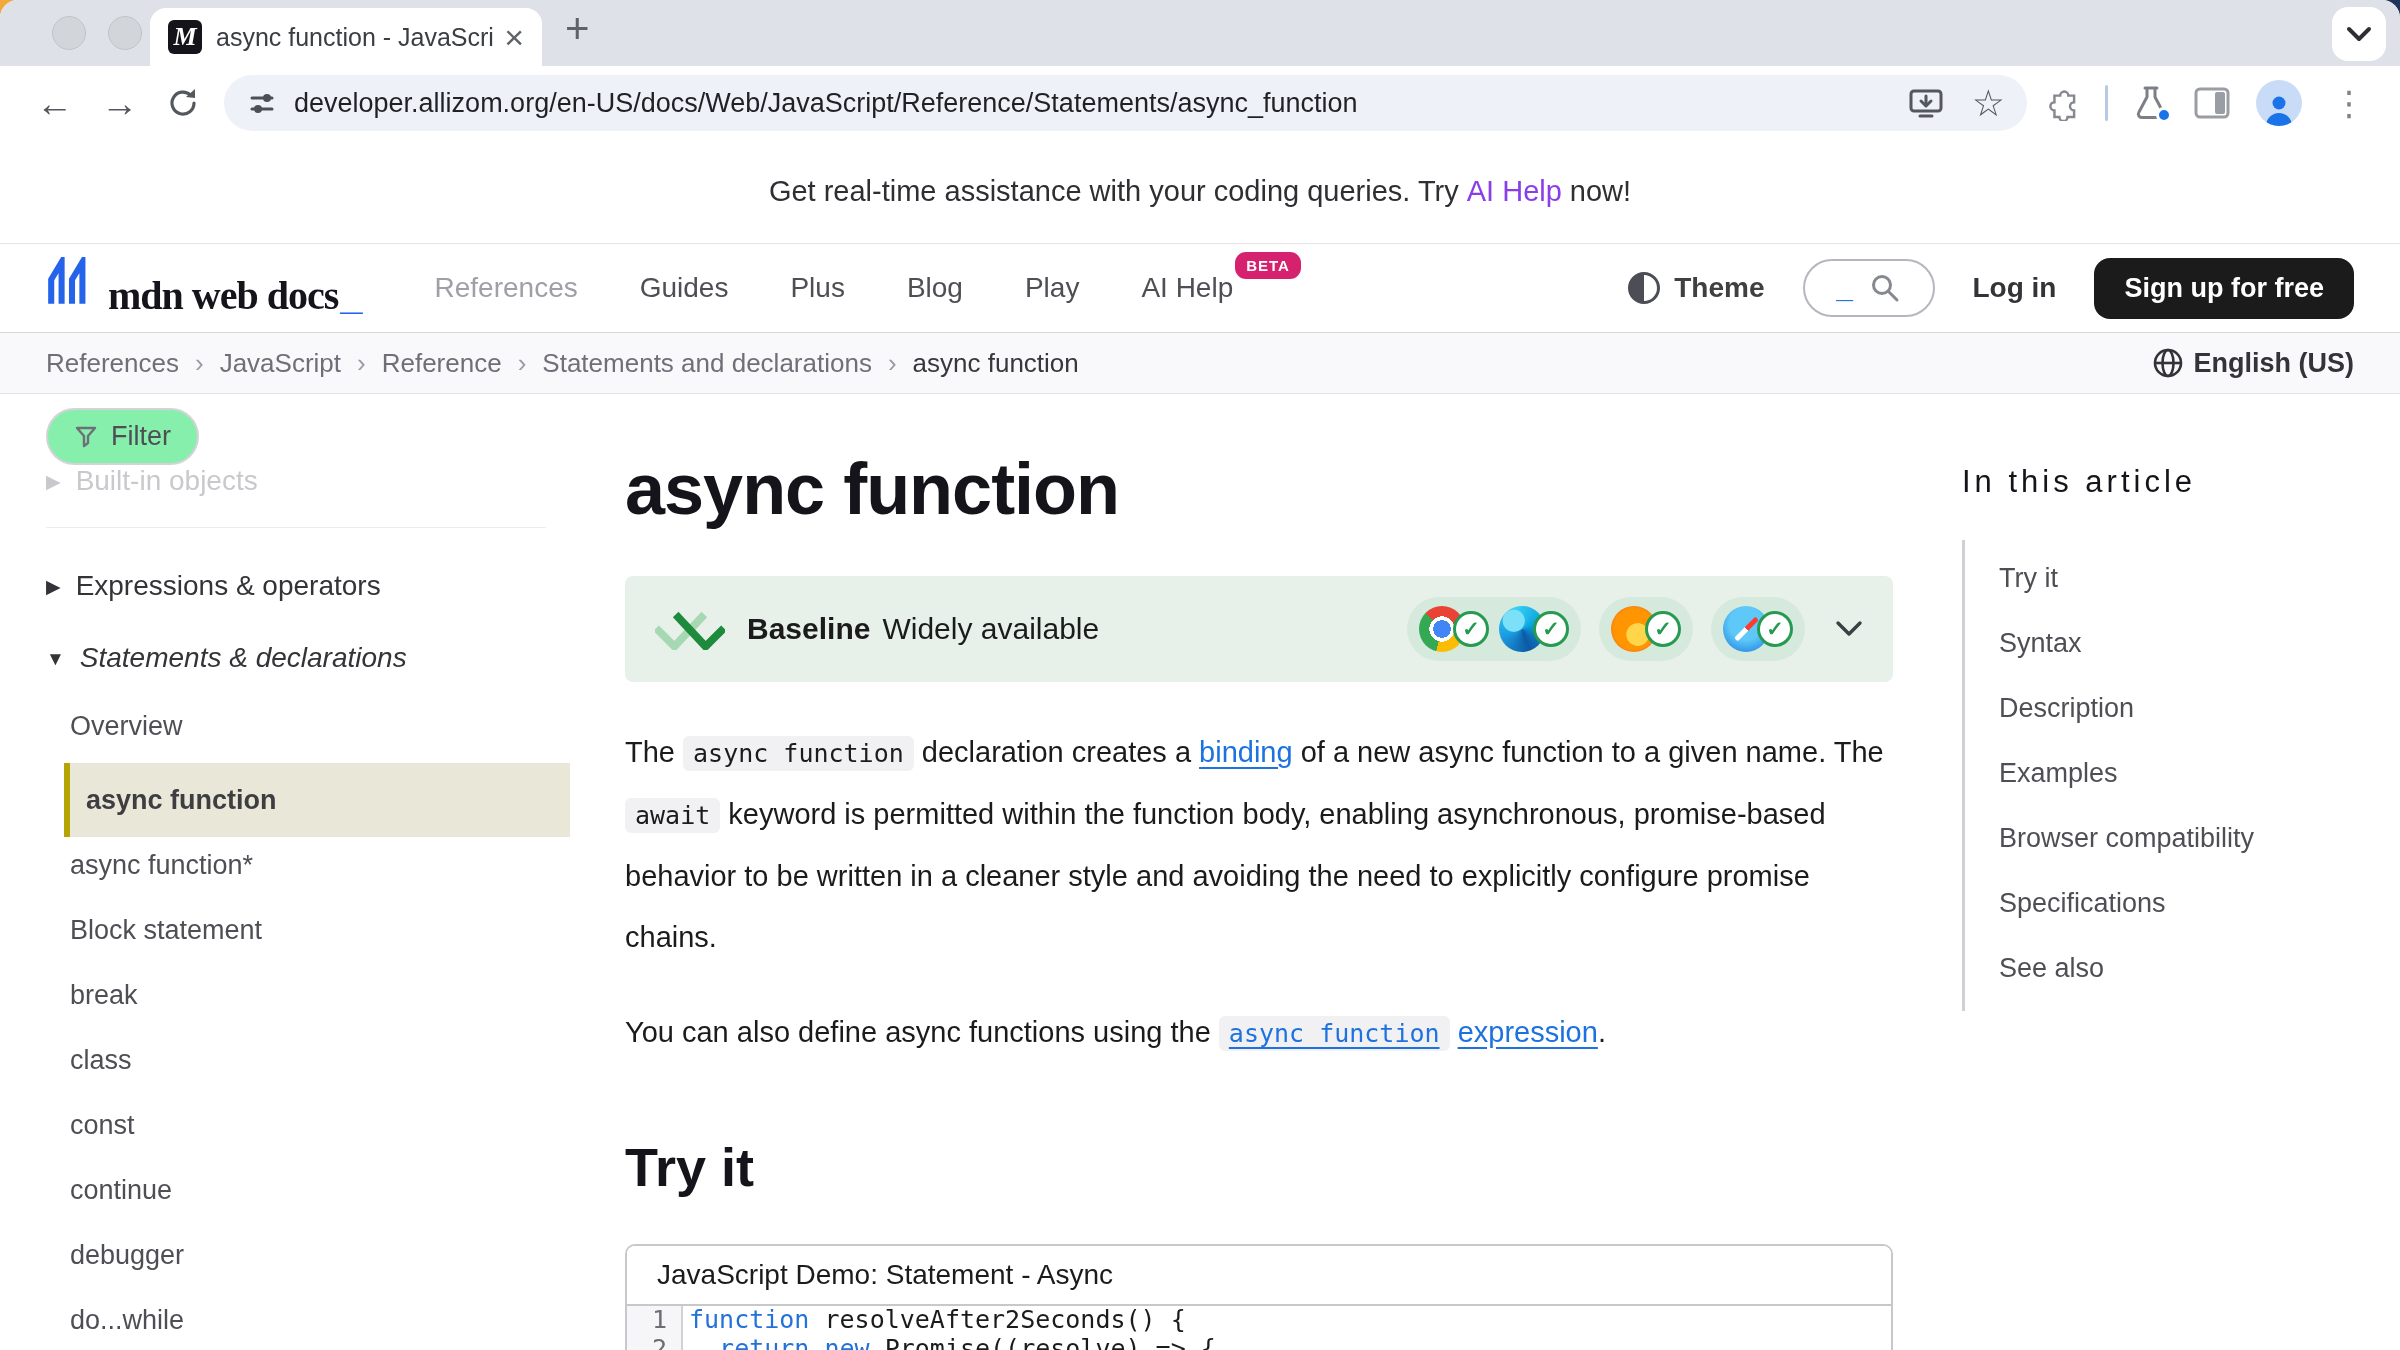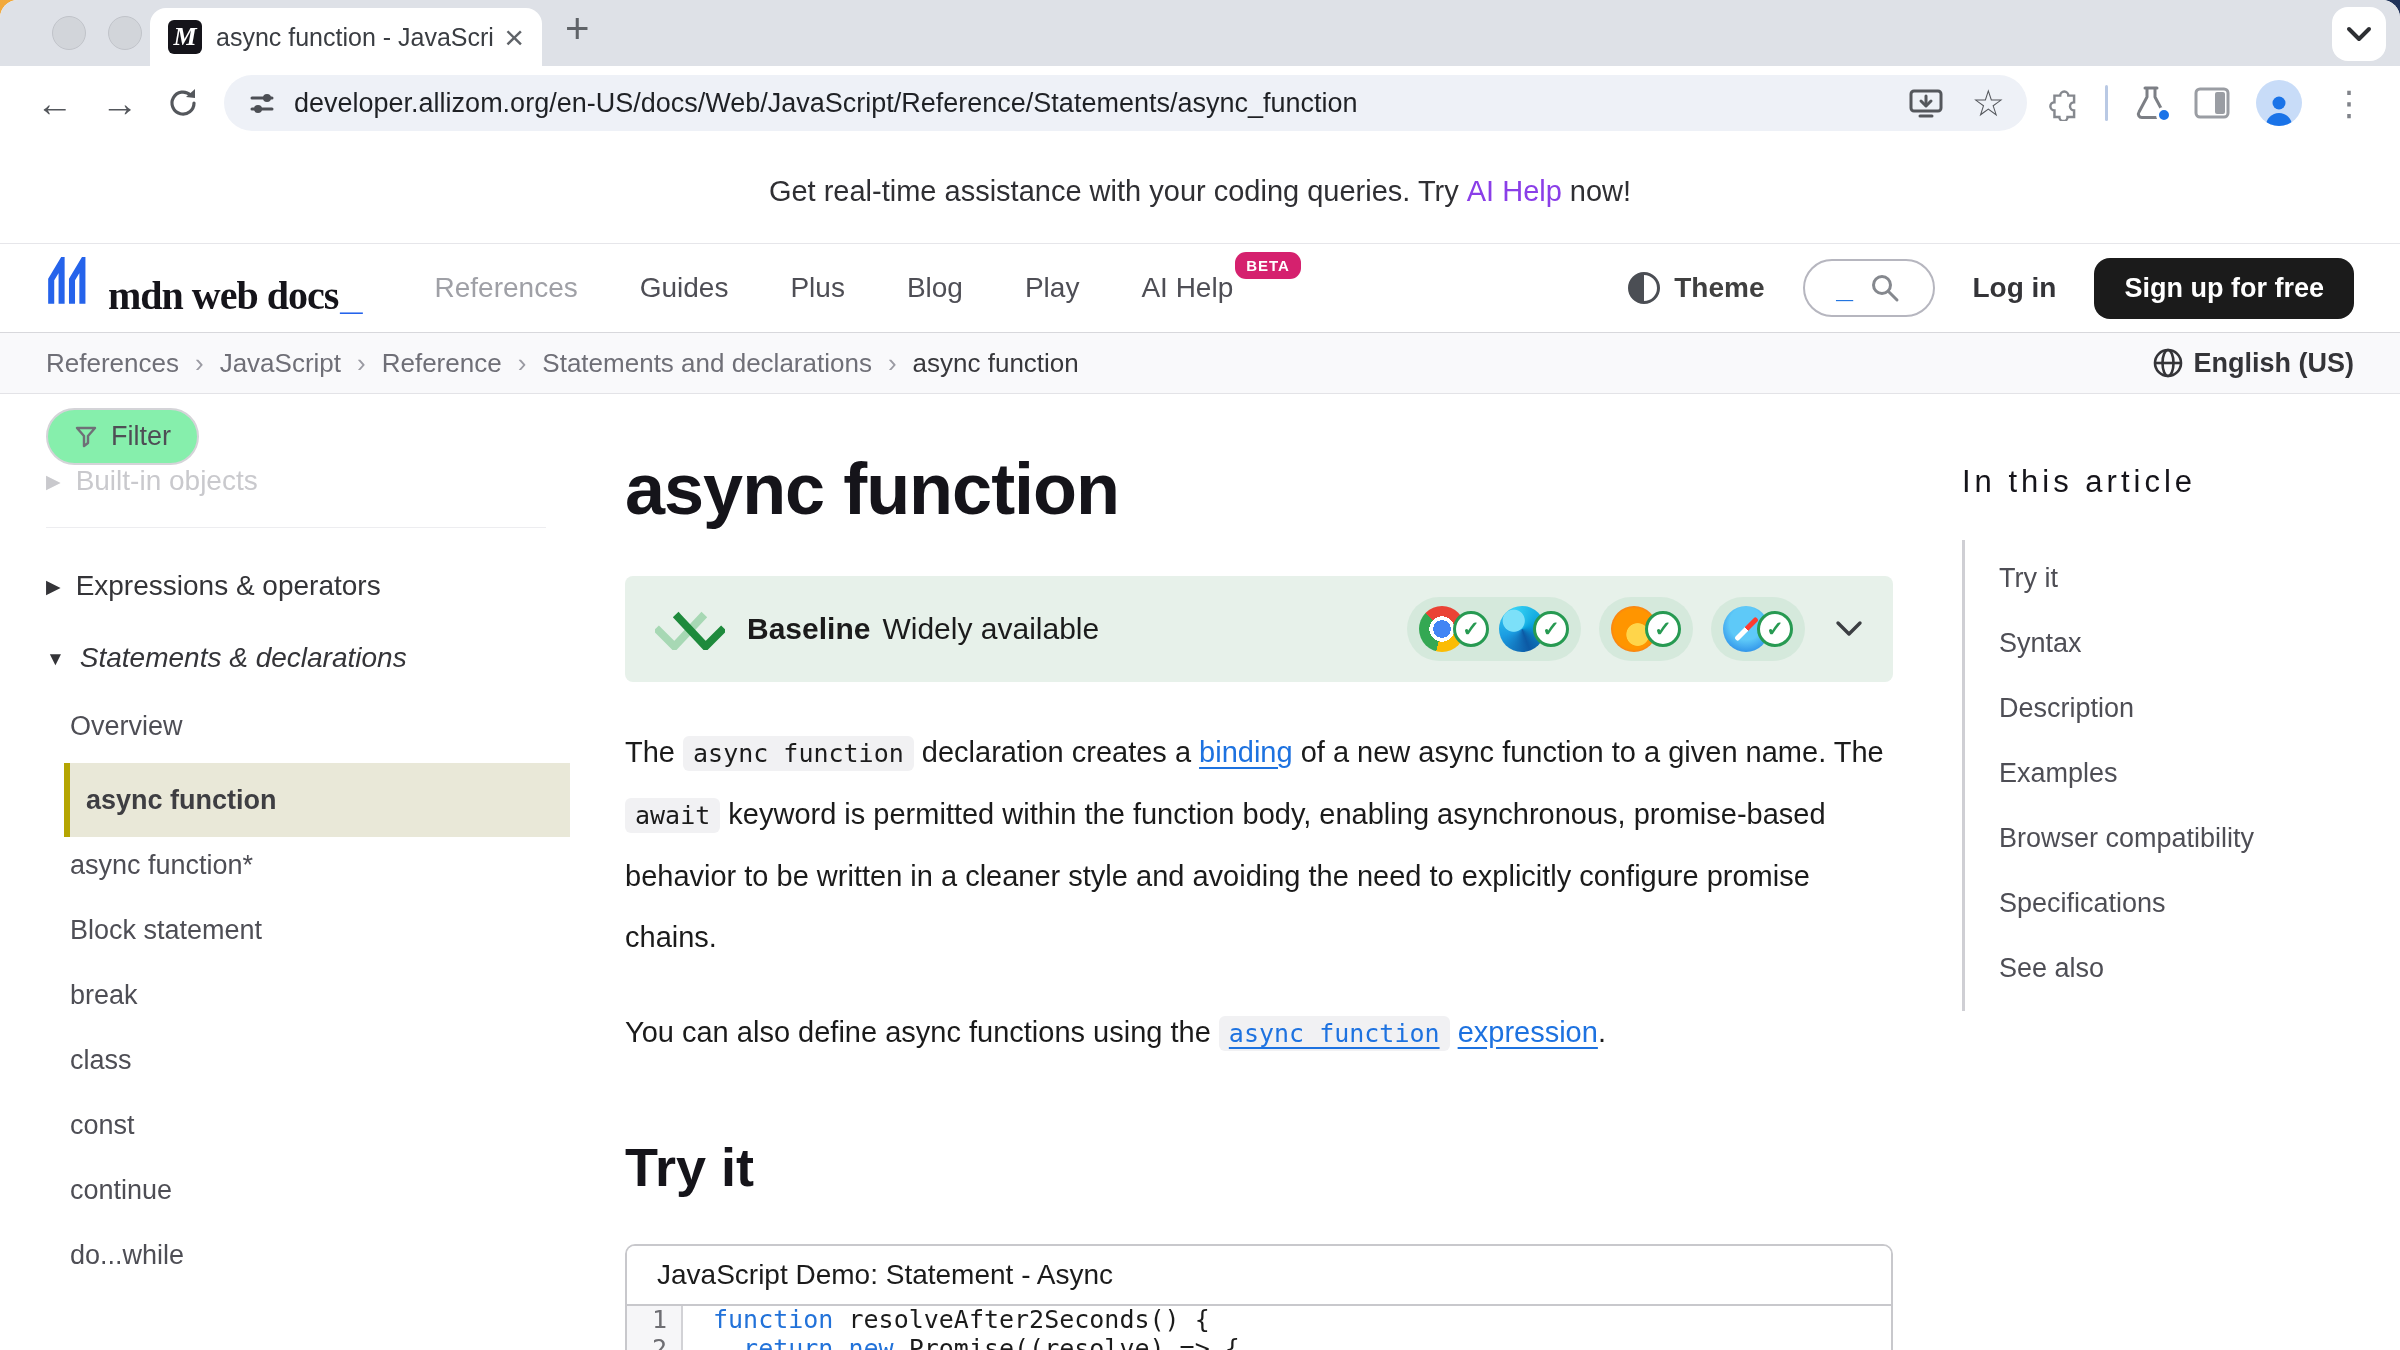--- a/index.html
+++ b/index.html
@@ -142,21 +142,21 @@
     padding:3px 10px; border-radius:6px; color:#1d72e0; text-decoration:underline; text-underline-offset:5px; cursor:pointer; }
 
   h2.tryit { font-size:54px; font-weight:bold; color:#15141a; margin:72px 0 0 0; }
   .demo { margin-top:46px; border:2px solid #c8c8cc; border-radius:10px 10px 0 0; overflow:hidden; }
   .demo-header { height:60px; display:flex; align-items:center; padding:0 30px; font-size:28px;
     color:#1b1b1b; border-bottom:2px solid #c8c8cc; background:#fff; }
   .code-row { display:flex; }
   .ln { width:56px; flex:none; text-align:right; padding-right:14px; background:#f6f6f8;
     border-right:2px solid #d2d2d6; color:#6e6e73;
     font-family:"DejaVu Sans Mono", monospace; font-size:25px; line-height:28.5px; }
-  .code-line { padding-left:30px; font-family:"DejaVu Sans Mono", monospace; font-size:25px;
+  .code-line { padding-left:6px; font-family:"DejaVu Sans Mono", monospace; font-size:25px;
     line-height:28.5px; white-space:pre; color:#1b1b1b; }
   .tok-kw { color:#2272d9; }
   .tok-pl { color:#1b1b1b; }
 
   
   .toc { position:absolute; left:1962px; top:0; width:430px; }
   .toc-heading { font-size:31px; letter-spacing:4px; color:#15141a; font-weight:500; margin-top:70px; }
   .toc-list { list-style:none; margin:40px 0 0 0; padding:6px 0 10px 34px; border-left:3px solid #cfcfd4; }
   .toc-list li { font-size:27px; color:#4e4e55; height:65px; display:flex; align-items:center; cursor:pointer; }
 
@@ -326,20 +326,21 @@
       </div>
       <ul class="side-items">
         <li>Overview</li>
         <li class="active">async function</li>
         <li>async function*</li>
         <li>Block statement</li>
         <li>break</li>
         <li>class</li>
         <li>const</li>
         <li>continue</li>
+        <li>debugger</li>
         <li>do...while</li>
 
       </ul>
     </aside>
 
     <main class="main">
       <h1 class="article-title">async function</h1>
 
       <div class="baseline">
         <svg width="70" height="42" viewBox="0 0 72 40">

